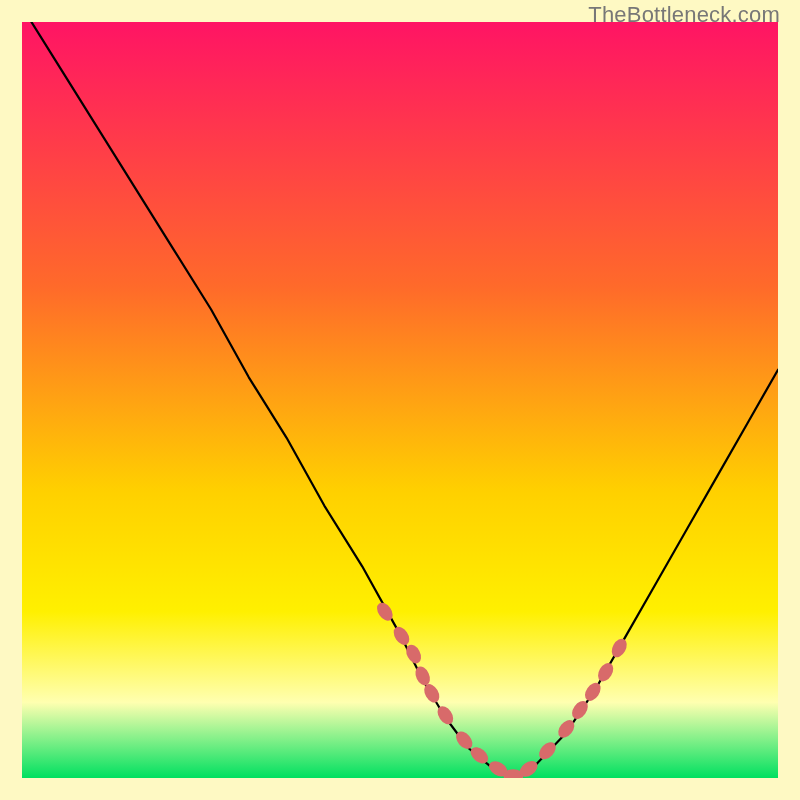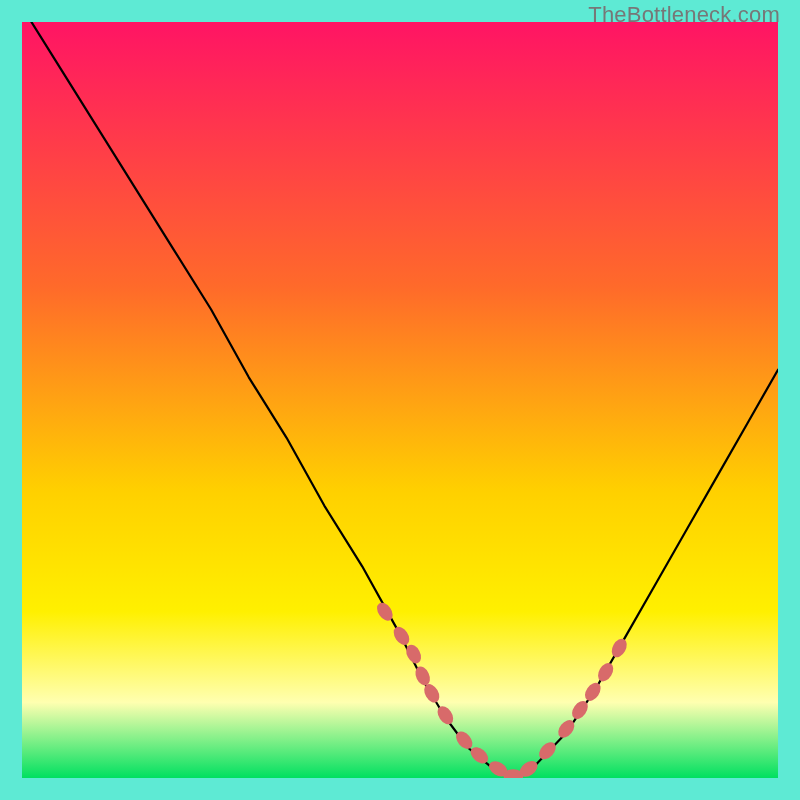--- a/index.html
+++ b/index.html
@@ -6,21 +6,21 @@
     margin: 0;
     padding: 0;
     width: 800px;
     height: 800px;
     background: #000;
     overflow: hidden;
   }
   .frame {
     position: absolute;
     inset: 0;
-    background: #5eead4;
+    background: #fef9c3;
   }
   .plot-wrap {
     position: absolute;
     
     left: 22px;
     top: 22px;
     width: 756px;
     height: 756px;
   }
   .watermark {

